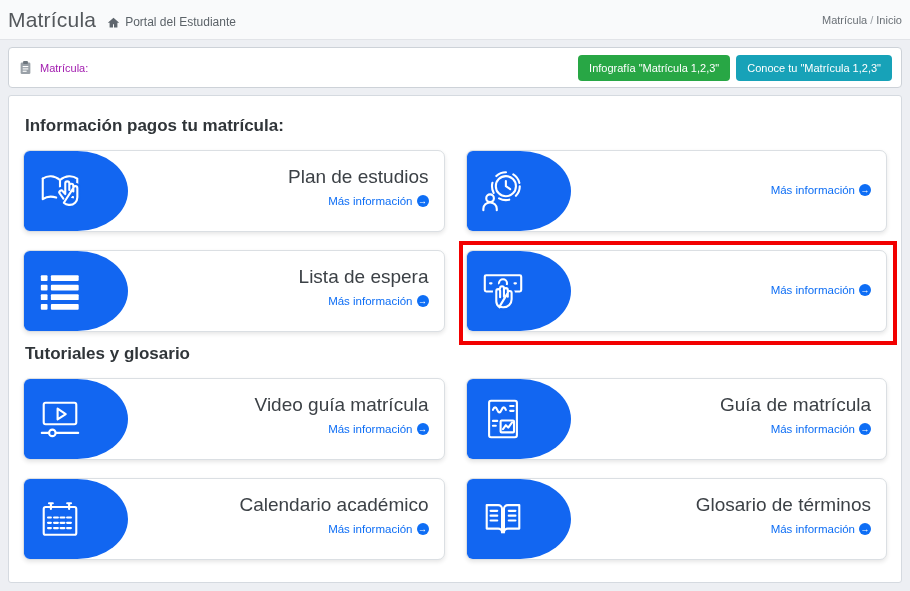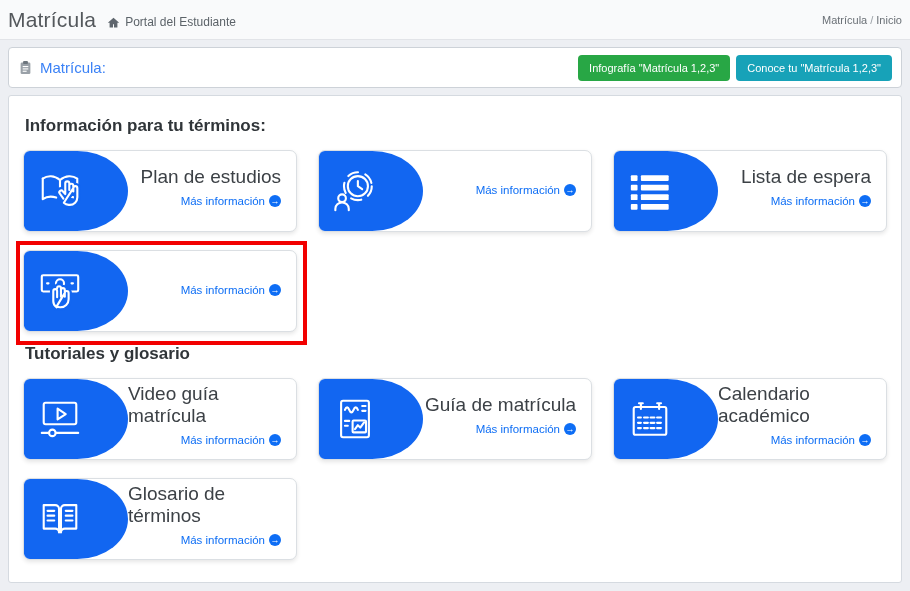--- a/index.html
+++ b/index.html
@@ -14,33 +14,33 @@
     color:#5c6369; font-size:12px; padding-top:5px; }
   .home-icon svg { width:13px; height:13px; display:block; }
   .breadcrumb { margin-left:auto; font-size:11px; color:#6a7076; }
   .breadcrumb .sep { color:#9aa0a6; margin:0 3px; }
 
   
   .workspace { background:#edeff3; padding:7px 8px 9px; }
 
   .toolbar { background:#fff; border:1px solid #cdd2d8; border-radius:4px;
     height:41px; display:flex; align-items:center; padding:0 9px; margin-bottom:7px; }
-  .toolbar-label { font-size:15px; color:#3b82f6; display:flex; gap:7px; align-items:center; }
+  .toolbar-label { font-size:11px; color:#a21caf; display:flex; gap:7px; align-items:center; }
   .clipboard-icon svg { width:15px; height:15px; display:block; }
   .toolbar-buttons { margin-left:auto; display:flex; gap:6px; }
   .tb-btn { border:none; color:#fff; font-size:11px; height:26px; padding:0 11px;
     border-radius:4px; font-family:inherit; display:flex; align-items:center; gap:6px;
     cursor:pointer; white-space:nowrap; }
   .tb-btn .caret { font-size:10px; line-height:1; }
 
   
   .main-panel { background:#fff; border:1px solid #d5dae0; border-radius:3px;
     padding:8px 14px 16px; }
   .section-heading { font-size:17px; font-weight:700; color:#303539; margin:12px 2px 14px; }
-  .card-grid { display:grid; grid-template-columns:1fr 1fr 1fr; gap:18px 21px; margin-bottom:6px; }
+  .card-grid { display:grid; grid-template-columns:1fr 1fr; gap:18px 21px; margin-bottom:6px; }
 
   .card-wrap { position:relative; }
   .card { position:relative; height:82px; background:#fff; border:1px solid #dbdfe3;
     border-radius:7px; box-shadow:0 2px 4px rgba(0,0,0,.10); display:flex; cursor:pointer; }
   .blob { flex:none; width:104px; background:var(--accent);
     border-radius:6px 52px 52px 6px / 6px 41px 41px 6px;
     display:flex; align-items:center; }
   .blob svg { width:46px; height:46px; margin-left:13px; display:block; }
   .blob svg .halo { stroke:var(--accent); stroke-width:7; }
   .card-body { flex:1; display:flex; flex-direction:column; justify-content:center;
@@ -90,21 +90,21 @@
         <button class="tb-btn" style="background: rgb(40, 167, 69);">
           <span>Infografía "Matrícula 1,2,3"</span>
         </button>
         <button class="tb-btn" style="background: rgb(23, 162, 184);">
           <span>Conoce tu "Matrícula 1,2,3"</span>
         </button>
       </span>
   </div>
 
   <div class="main-panel">
-      <h2 class="section-heading">Información para tu términos:</h2>
+      <h2 class="section-heading">Información pagos tu matrícula:</h2>
       <div class="card-grid">
         <div class="card-wrap">
           <div class="card">
             <div class="blob">
               <svg viewBox="0 0 48 48" fill="none" stroke="#fff" stroke-width="2.2" stroke-linecap="round" stroke-linejoin="round">
     <path d="M6 11c5-3.5 12-3.5 18 1.5 6-5 13-5 18-1.5v21.5c-4-2.8-9.2-3.3-14-1.6"></path>
     <path d="M6 11v21.5c4-2.8 9.2-3.3 14-1.6M24 12.5V24"></path>
     <path class="halo" d="M27.5 32l-3.8-5.4a2 2 0 0 1 3.2-2.4l2.6 3V16a2.1 2.1 0 0 1 4.2 0v7m0-4.5a2.1 2.1 0 0 1 4.2 0v6m0-3.5a2.1 2.1 0 0 1 4.2 0v9.5a8 8 0 0 1-8 8h-1a7 7 0 0 1-5.1-2.2z"></path>
     <path d="M27.5 32l-3.8-5.4a2 2 0 0 1 3.2-2.4l2.6 3V16a2.1 2.1 0 0 1 4.2 0v7m0-4.5a2.1 2.1 0 0 1 4.2 0v6m0-3.5a2.1 2.1 0 0 1 4.2 0v9.5a8 8 0 0 1-8 8h-1a7 7 0 0 1-5.1-2.2z"></path>
   </svg>

